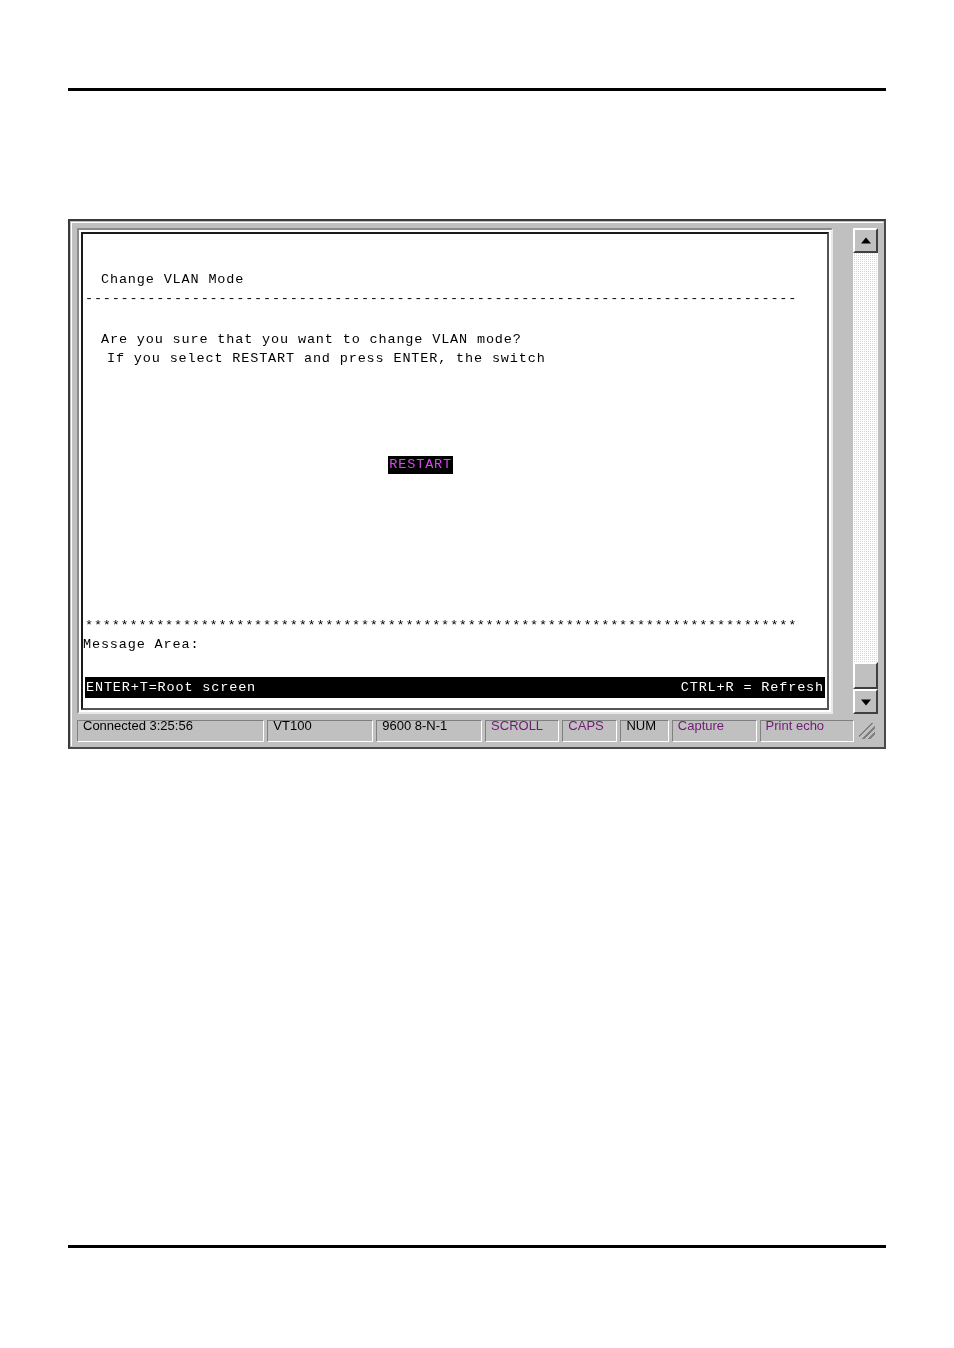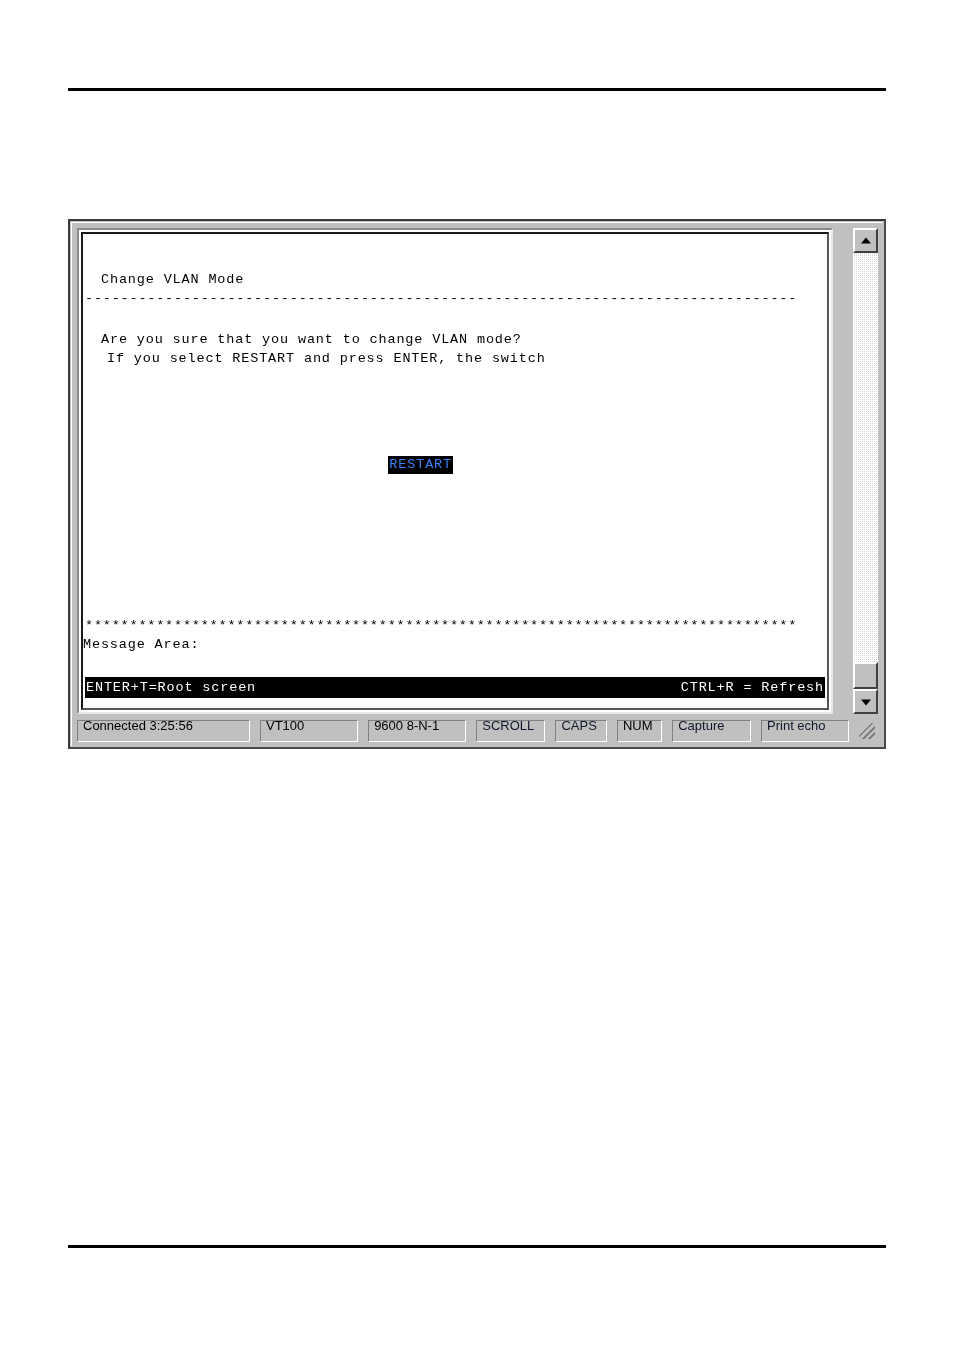--- a/index.html
+++ b/index.html
@@ -102,21 +102,21 @@
   .t-dashes   { top: 56px;  left: 2px;  letter-spacing: 0.80px; }
   .t-body1    { top: 97px;  left: 18px; }
   .t-body2    { top: 115.6px; left: 24px; }
   .t-body3    { top: 134.2px; left: 18px; }
   .t-restart  { top: 203px; left: 180px; }
   .t-stars    { top: 383px; left: 2px; letter-spacing: 0.80px; }
   .t-msgarea  { top: 402px; left: 0; }
 
   .inverse {
     background: #000000;
-    color: #3b82f6;
+    color: #d946ef;
     padding: 1px 1px 2px 1px;
   }
 
   
   .term-cmdbar {
     position: absolute;
     left: 2px;
     right: 2px;
     top: 443px;
     height: 21px;
@@ -210,28 +210,28 @@
     font-family: "Liberation Sans", sans-serif;
     font-size: 13px;
   }
   .sb-panel {
     box-sizing: border-box;
     border-top: 1px solid #808080;
     border-left: 1px solid #808080;
     border-right: 1px solid #ffffff;
     border-bottom: 1px solid #ffffff;
     padding: 1px 4px 13px 5px;
-    margin-right: 10px;
+    margin-right: 3px;
     color: #000000;
     display: flex;
     align-items: center;
     overflow: hidden;
     white-space: nowrap;
   }
-  .sb-panel.dim { color: #0f172a; }
+  .sb-panel.dim { color: #701a75; }
   .sb-p-conn    { width: 195px; }
   .sb-p-emu     { width: 110px; }
   .sb-p-baud    { width: 110px; }
   .sb-p-scroll  { width: 77px; }
   .sb-p-caps    { width: 57px; }
   .sb-p-num     { width: 50px; }
   .sb-p-capture { width: 88px; }
   .sb-p-print   { width: 98px; }
   .sb-grip {
     position: relative;

